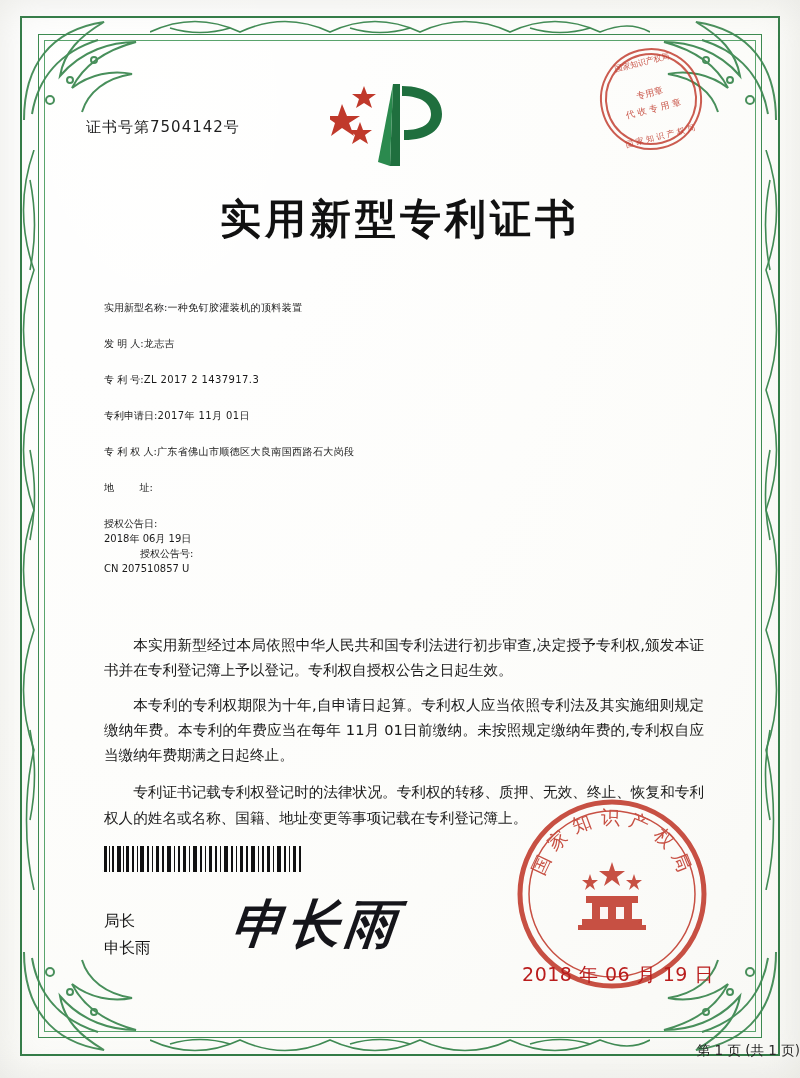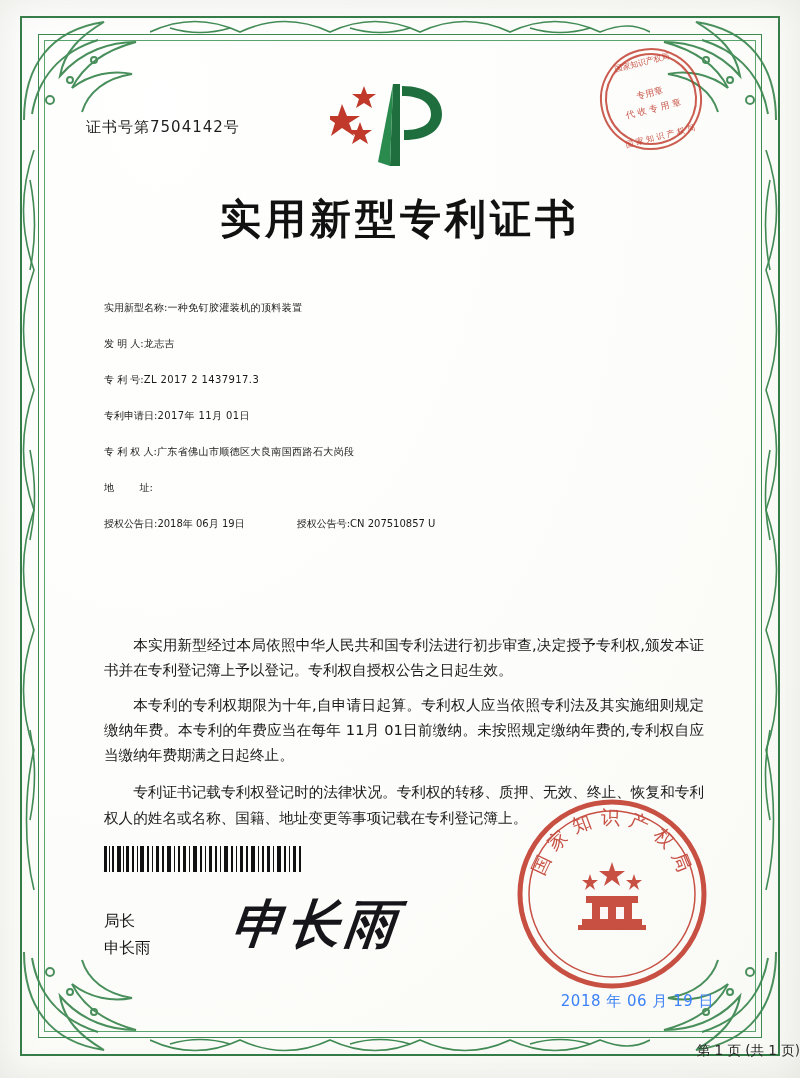--- a/index.html
+++ b/index.html
@@ -126,23 +126,23 @@
     margin-bottom: 21px;
   }
   .field-label {
     white-space: pre;
     flex: 0 0 auto;
   }
   .field-value {
     flex: 1 1 auto;
     letter-spacing: .4px;
   }
-  .field-row.two-col { justify-content: flex-start; }
+  .field-row.two-col { justify-content: flex-start; flex-direction: column; }
   .field-row .second-label {
-    margin-left: 52px;
+    margin-left: 36px;
     white-space: pre;
   }
   .field-value.wrap {
     line-height: 1.55;
   }
 
   
   .paras {
     position: absolute;
     left: 104px; top: 632px;
@@ -188,23 +188,23 @@
   }
 
   
   .bottom-seal {
     position: absolute;
     right: 90px; bottom: 86px;
     width: 196px; height: 196px;
   }
   .seal-date {
     position: absolute;
-    right: 86px; bottom: 67px;
-    font-size: 15px;
-    color: #3b82f6;
+    right: 86px; bottom: 90px;
+    font-size: 19px;
+    color: #b91c1c;
     letter-spacing: .5px;
   }
 
   
   .footer {
     position: absolute;
     left: 0; right: 0; bottom: 18px;
     text-align: right;
     font-size: 13.5px;
     color: #222;

